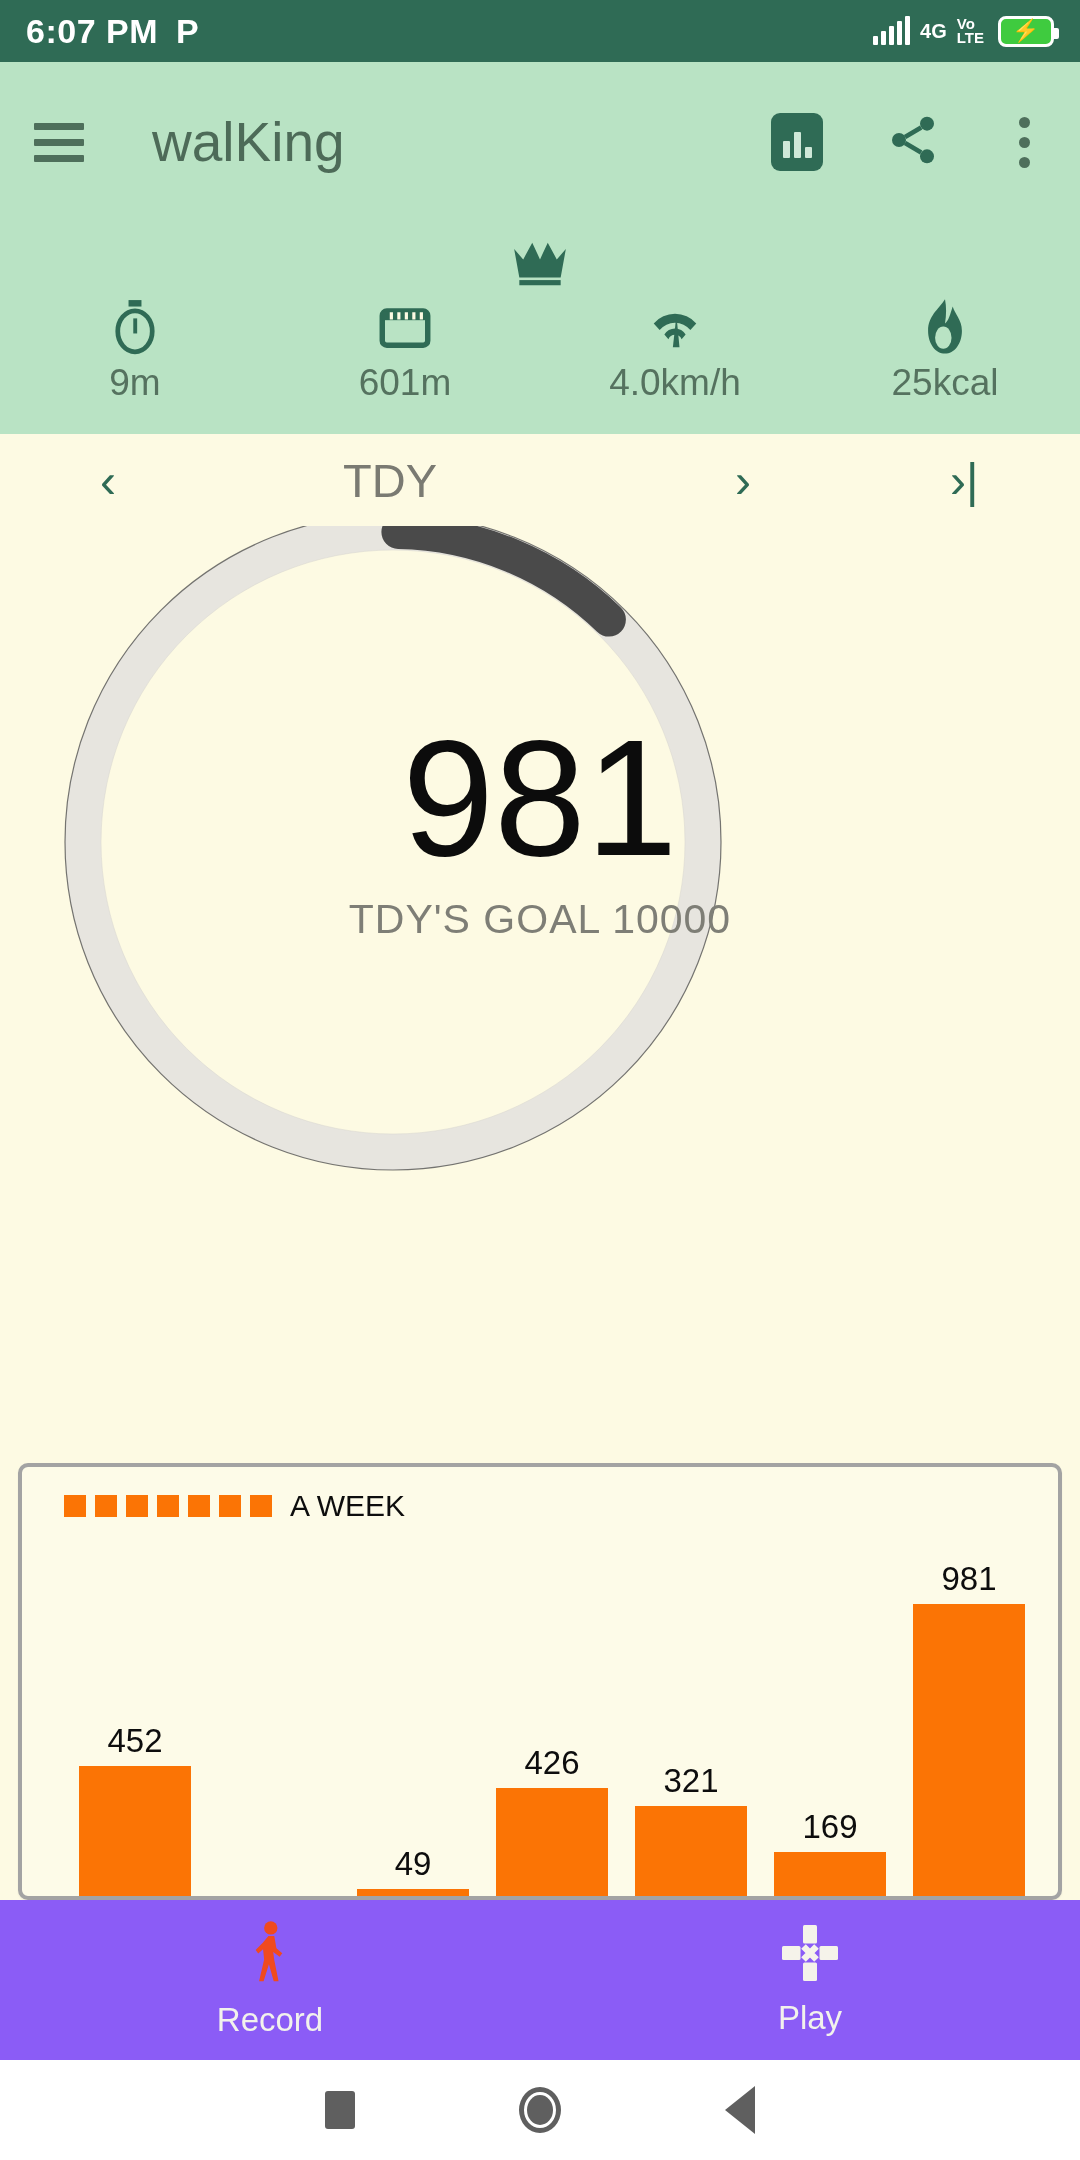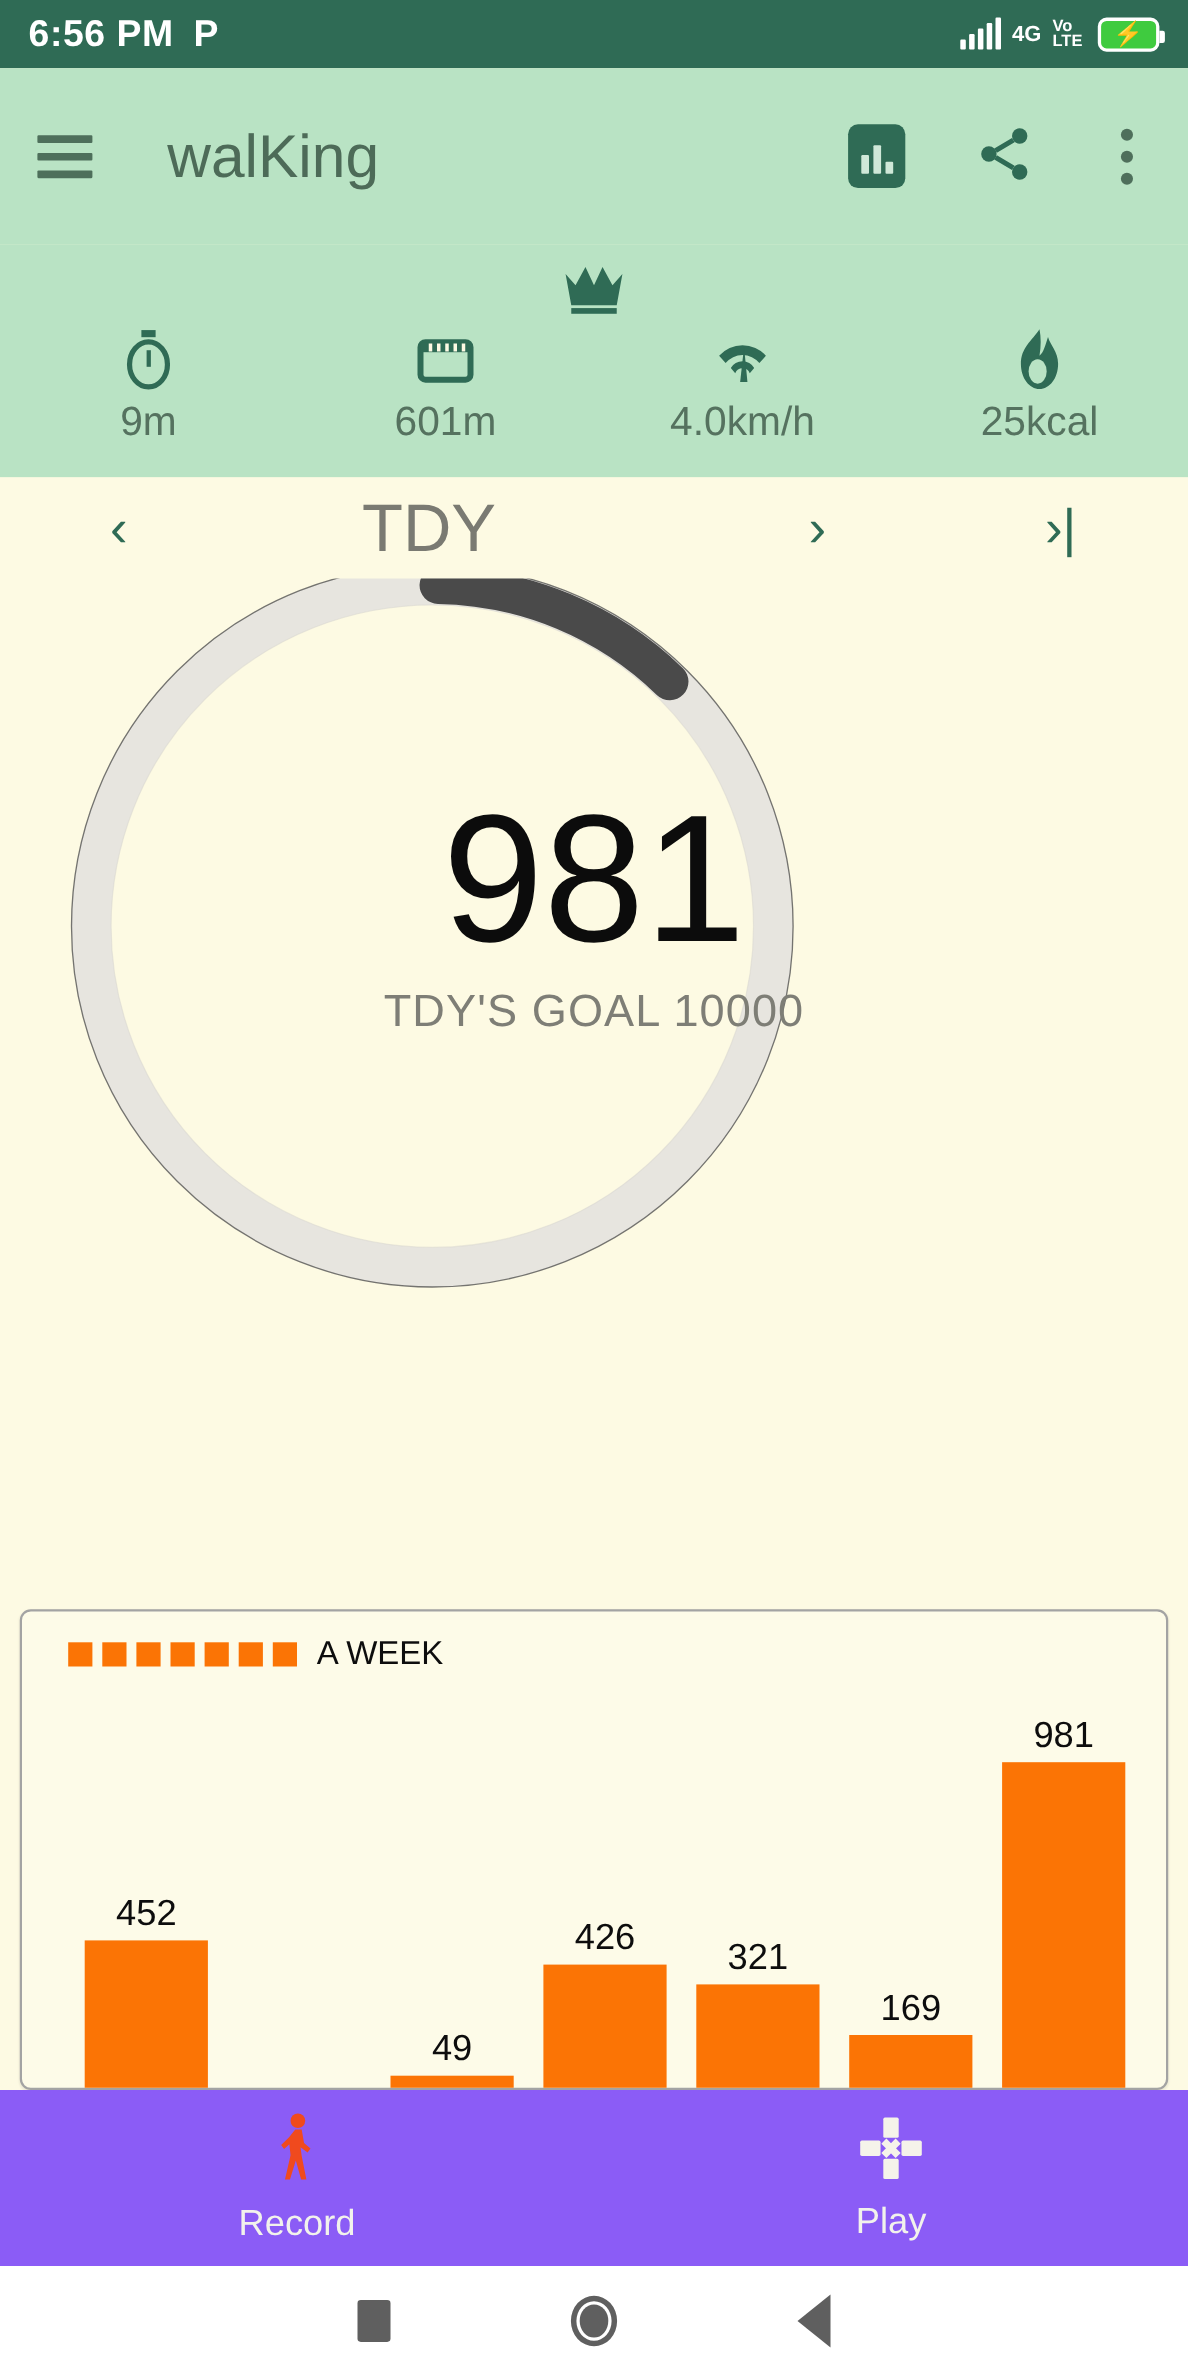--- a/index.html
+++ b/index.html
@@ -74,39 +74,39 @@
 
   
   .content{
     position:absolute; left:0; top:434px; width:1080px; height:1466px;
     background:#fdfae3;
   }
   .datenav{
     height:92px; display:flex; align-items:center; position:relative;
   }
   .nav-prev{ position:absolute; left:100px; font-size:48px; color:#2f6b55; }
-  .nav-label{ position:absolute; left:0; right:0; text-align:center; font-size:61px; color:#7a7a72; padding-right:300px;}
+  .nav-label{ position:absolute; left:0; right:0; text-align:center; font-size:47px; color:#7a7a72; padding-right:300px;}
   .nav-next{ position:absolute; left:735px; font-size:48px; color:#2f6b55; }
   .nav-last{ position:absolute; left:950px; font-size:48px; color:#2f6b55; }
 
   .ringwrap{ position:relative; width:1080px; height:660px; }
   .ringwrap svg{ position:absolute; left:0; top:0; }
   .ring-value{
     position:absolute; left:0; right:0; top:190px; text-align:center;
     font-size:165px; color:#0c0c0c; line-height:1;
   }
   .ring-goal{
     position:absolute; left:0; right:0; top:370px; text-align:center;
     font-size:41px; color:#7e7e76; letter-spacing:1px;
   }
 
   
   .card{
     position:absolute; left:18px; top:1029px; width:1044px; height:437px;
-    background:#fdfbe8; border:2px solid #a3a3a3; border-radius:10px;
+    background:#fdfbe8; border:4px solid #a3a3a3; border-radius:10px;
     box-shadow:0 1px 2px rgba(0,0,0,.07);
     overflow:hidden;
   }
   .legend{ display:flex; align-items:center; gap:9px; padding:22px 0 0 42px; }
   .legend-sq{ width:22px; height:22px; background:#fb7405; }
   .legend-label{ font-size:30px; color:#0d0d0d; margin-left:9px; }
   .plot{ position:absolute; left:0; top:0; width:1044px; height:437px; }
   .bar{ position:absolute; bottom:0; background:#fb7405; }
   .barlabel{ position:absolute; font-size:33px; color:#0d0d0d; text-align:center; }
 
@@ -130,21 +130,21 @@
   .sys-circle:after{ content:""; position:absolute; inset:3px; border-radius:50%; background:#5f5f5f; }
   .sys-back{
     width:0; height:0; border-top:24px solid transparent; border-bottom:24px solid transparent;
     border-right:30px solid #5f5f5f;
   }
 </style>
 </head>
 <body>
 
 <div class="statusbar">
-  <span class="status-time">6:56 PM</span>
+  <span class="status-time">6:07 PM</span>
   <span class="status-p">P</span>
   <div class="status-right">
     <span class="sig">
         <i></i>
         <i></i>
         <i></i>
         <i></i>
         <i></i>
       </span>
     <span class="net">4G</span>

